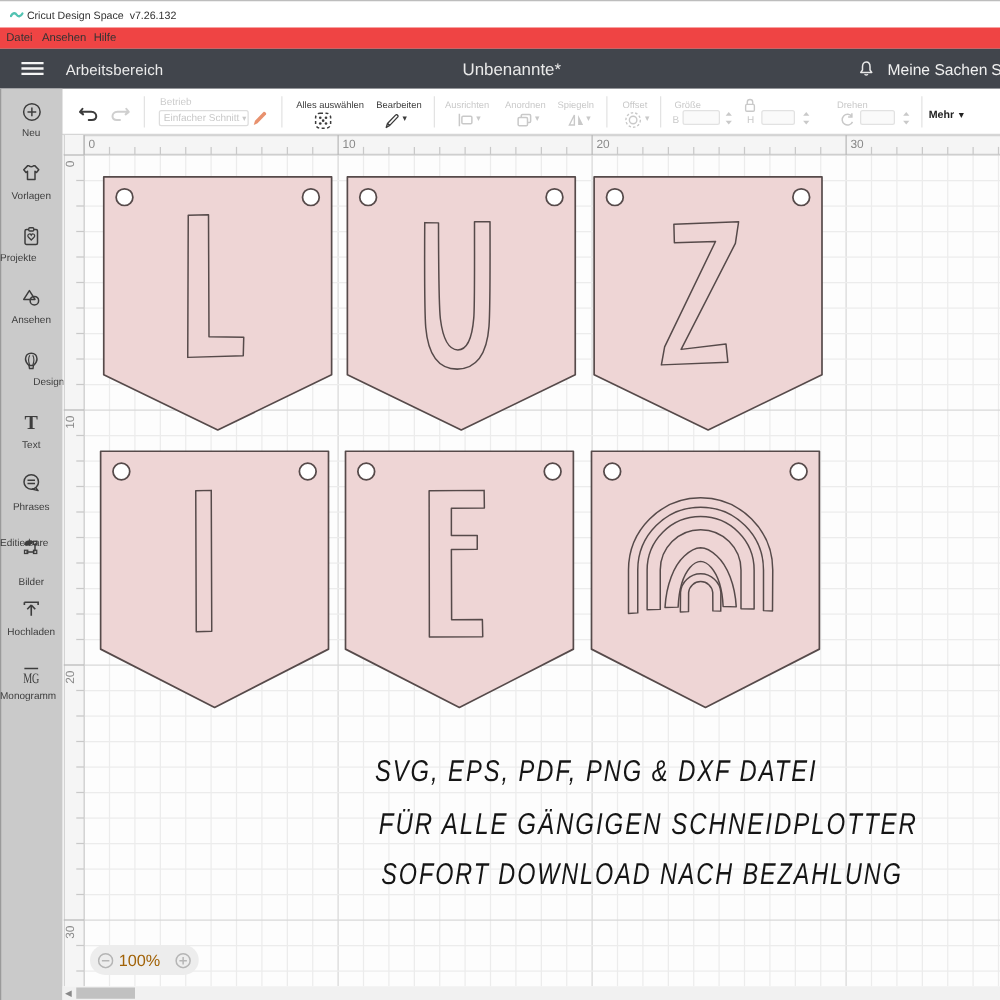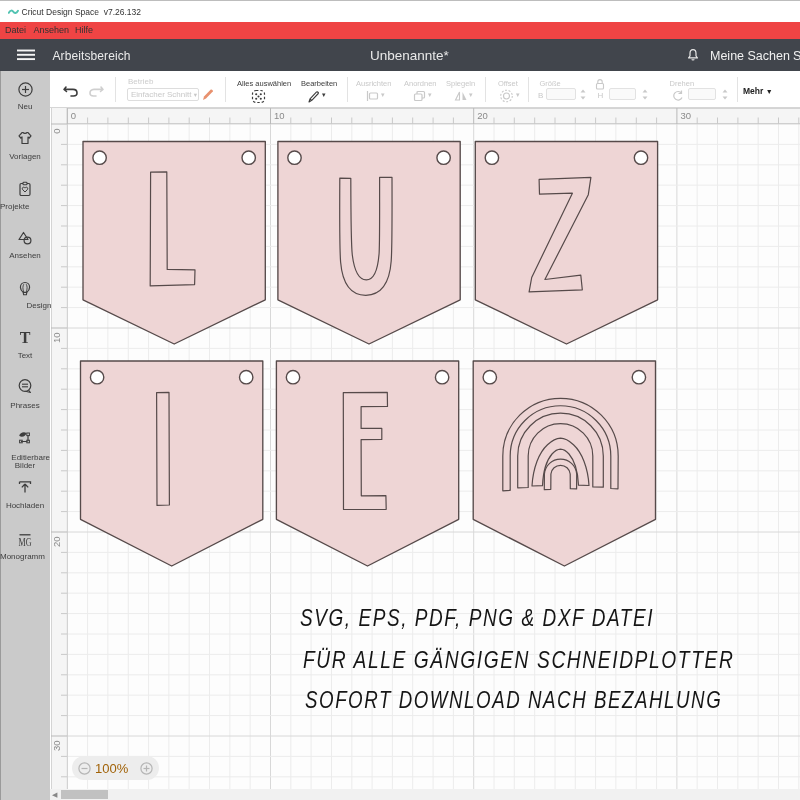--- a/index.html
+++ b/index.html
@@ -167,21 +167,21 @@
 <svg style="position:absolute;left:17px;top:533px" width="16" height="16" viewBox="0 0 16 16">
     <line x1="2.5" y1="1.8" x2="13.5" y2="1.8" stroke="#3d3d3d" stroke-width="1.3"></line>
     <text x="8" y="13" font-family="Liberation Serif" font-size="11.5" fill="#3d3d3d" text-anchor="middle" textLength="13" lengthAdjust="spacingAndGlyphs">MG</text>
   </svg>
 <div style="position:absolute;top:151.8px;left:0;width:50px;text-align:center;font-size:8px;color:#3d3d3d;letter-spacing:0px">Vorlagen</div>
 <div style="position:absolute;top:201.5px;left:0;width:50px;text-align:left;font-size:8px;color:#3d3d3d;letter-spacing:0px">Projekte</div>
 <div style="position:absolute;top:251.0px;left:0;width:50px;text-align:center;font-size:8px;color:#3d3d3d;letter-spacing:0px">Ansehen</div>
 <div style="position:absolute;top:300.7px;left:16px;width:50px;text-align:center;font-size:8px;color:#3d3d3d;letter-spacing:0px">Designs</div>
 <div style="position:absolute;top:351.0px;left:0;width:50px;text-align:center;font-size:8px;color:#3d3d3d;letter-spacing:0px">Text</div>
 <div style="position:absolute;top:400.5px;left:0;width:50px;text-align:center;font-size:8px;color:#3d3d3d;letter-spacing:0px">Phrases</div>
-<div style="position:absolute;top:453px;left:0;width:50px;text-align:right;font-size:8px;color:#3d3d3d;letter-spacing:0px">Editierbare</div>
+<div style="position:absolute;top:430px;left:0;width:50px;text-align:left;font-size:8px;color:#3d3d3d;letter-spacing:0px">Editierbare</div>
 <div style="position:absolute;top:461.0px;left:0;width:50px;text-align:center;font-size:8px;color:#3d3d3d;letter-spacing:0px">Bilder</div>
 <div style="position:absolute;top:501.0px;left:0;width:50px;text-align:center;font-size:8px;color:#3d3d3d;letter-spacing:0px">Hochladen</div>
 <div style="position:absolute;top:551.5px;left:0;width:50px;text-align:left;font-size:8px;color:#3d3d3d;letter-spacing:0px">Monogramm</div>
 
 <svg style="position:absolute;left:0;top:0" width="800" height="800" viewBox="0 0 800 800">
 <rect x="51" y="108" width="749" height="681" fill="#fdfdfd"></rect>
 <line x1="67.3" y1="124" x2="67.3" y2="789" stroke="#d8d8d8" stroke-width="1"></line>
 <line x1="87.6" y1="124" x2="87.6" y2="789" stroke="#ececec" stroke-width="1"></line>
 <line x1="107.9" y1="124" x2="107.9" y2="789" stroke="#ececec" stroke-width="1"></line>
 <line x1="128.3" y1="124" x2="128.3" y2="789" stroke="#ececec" stroke-width="1"></line>

